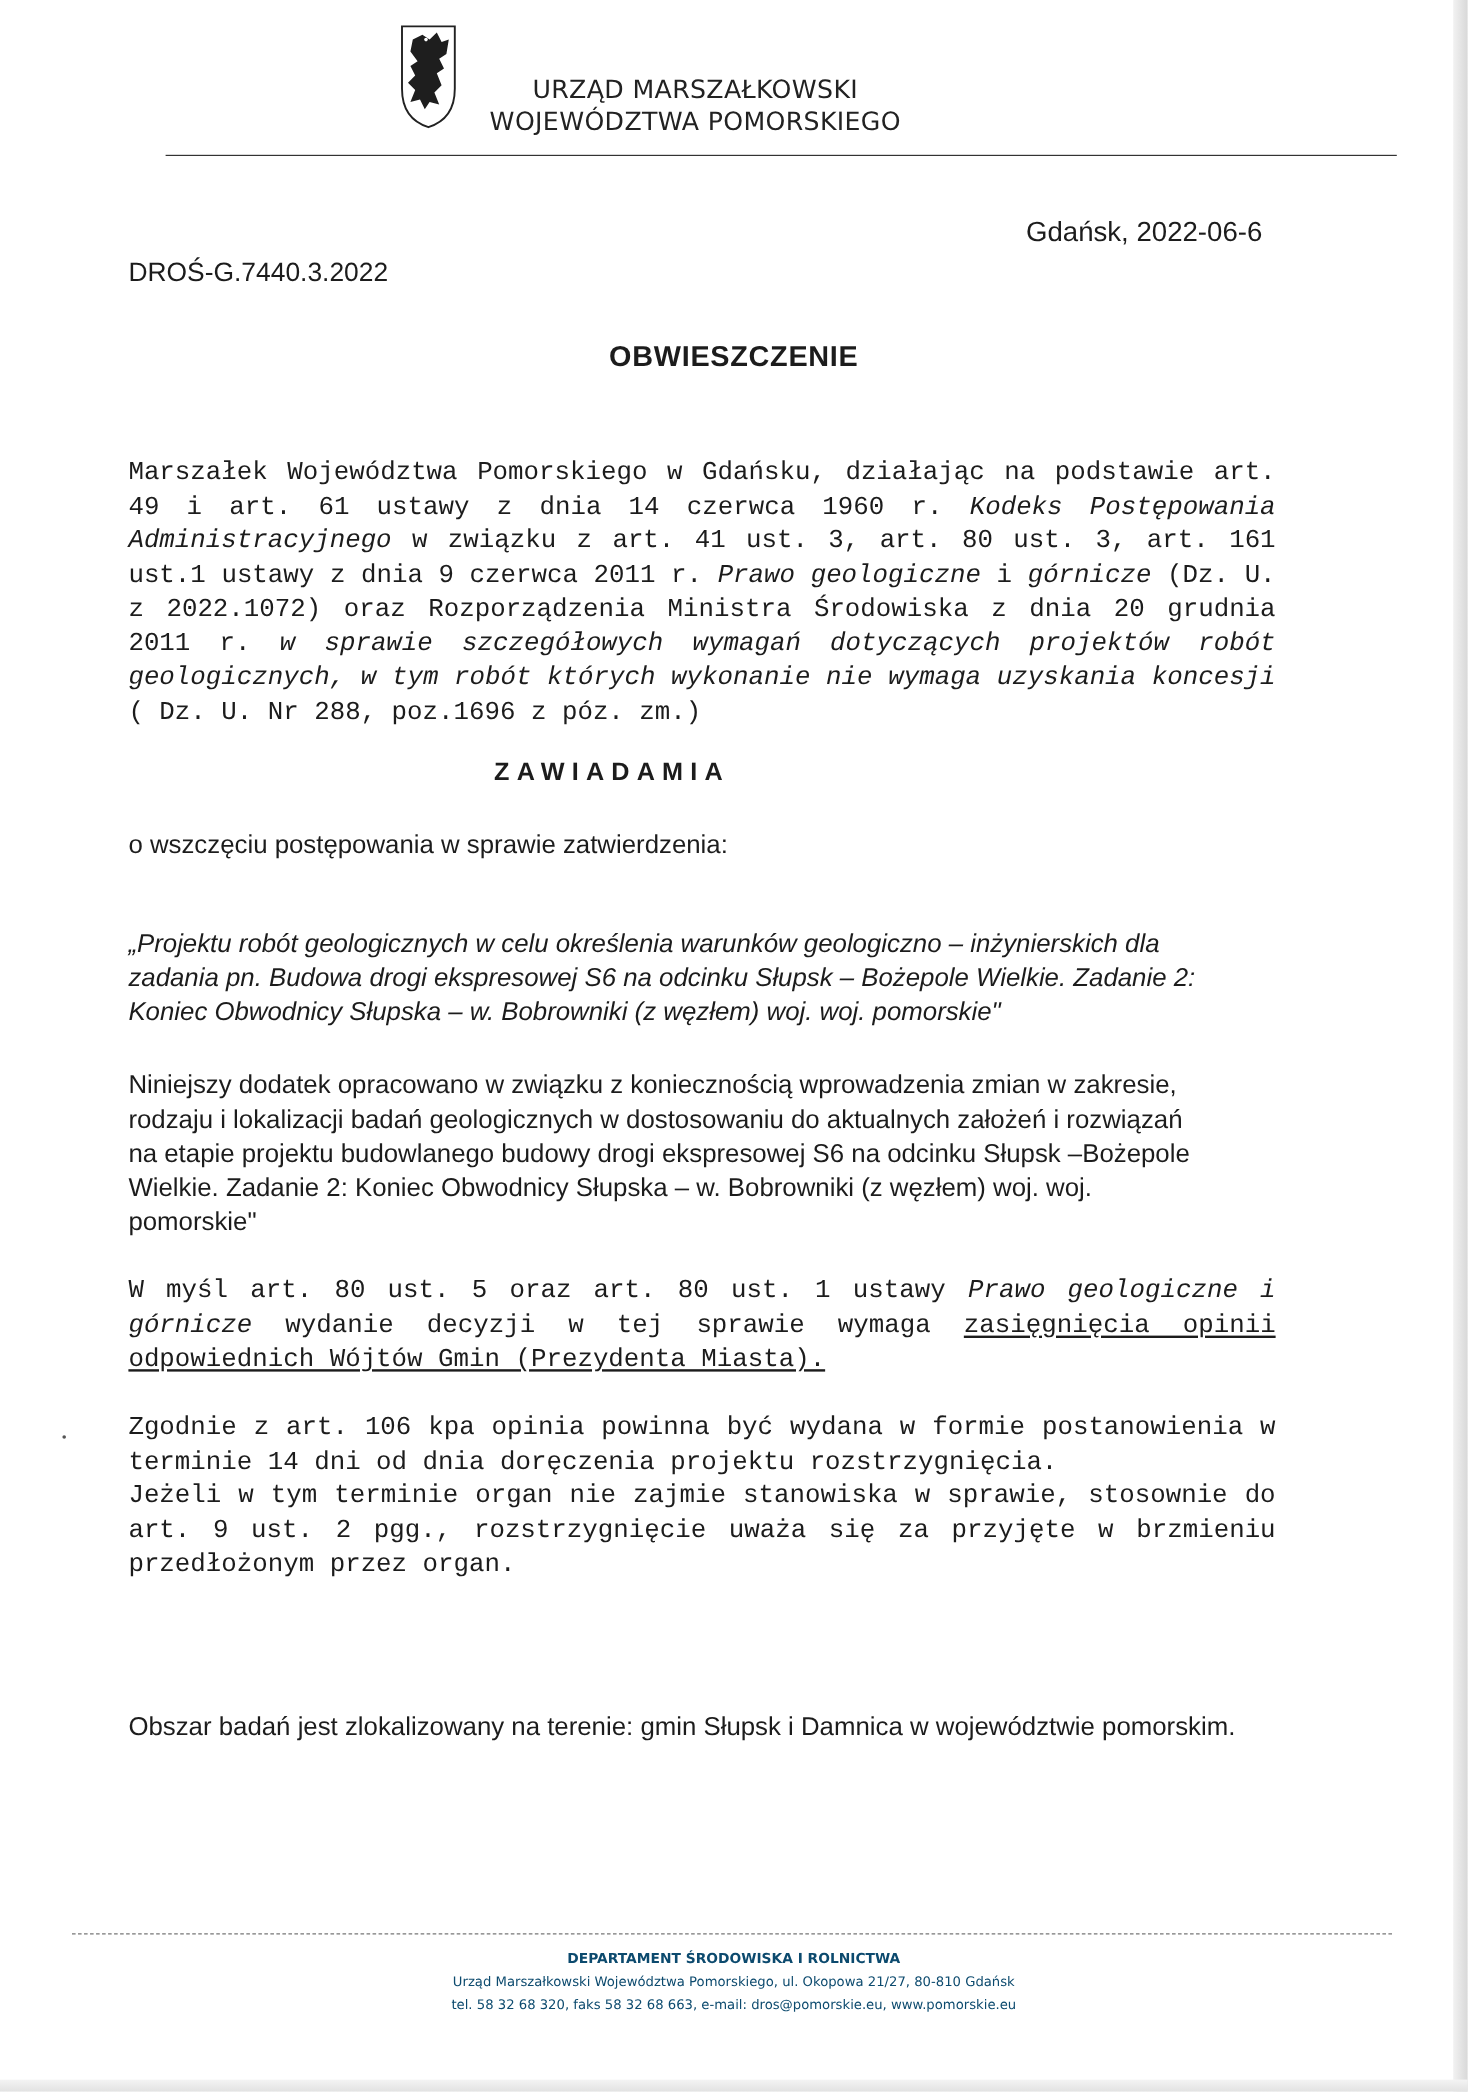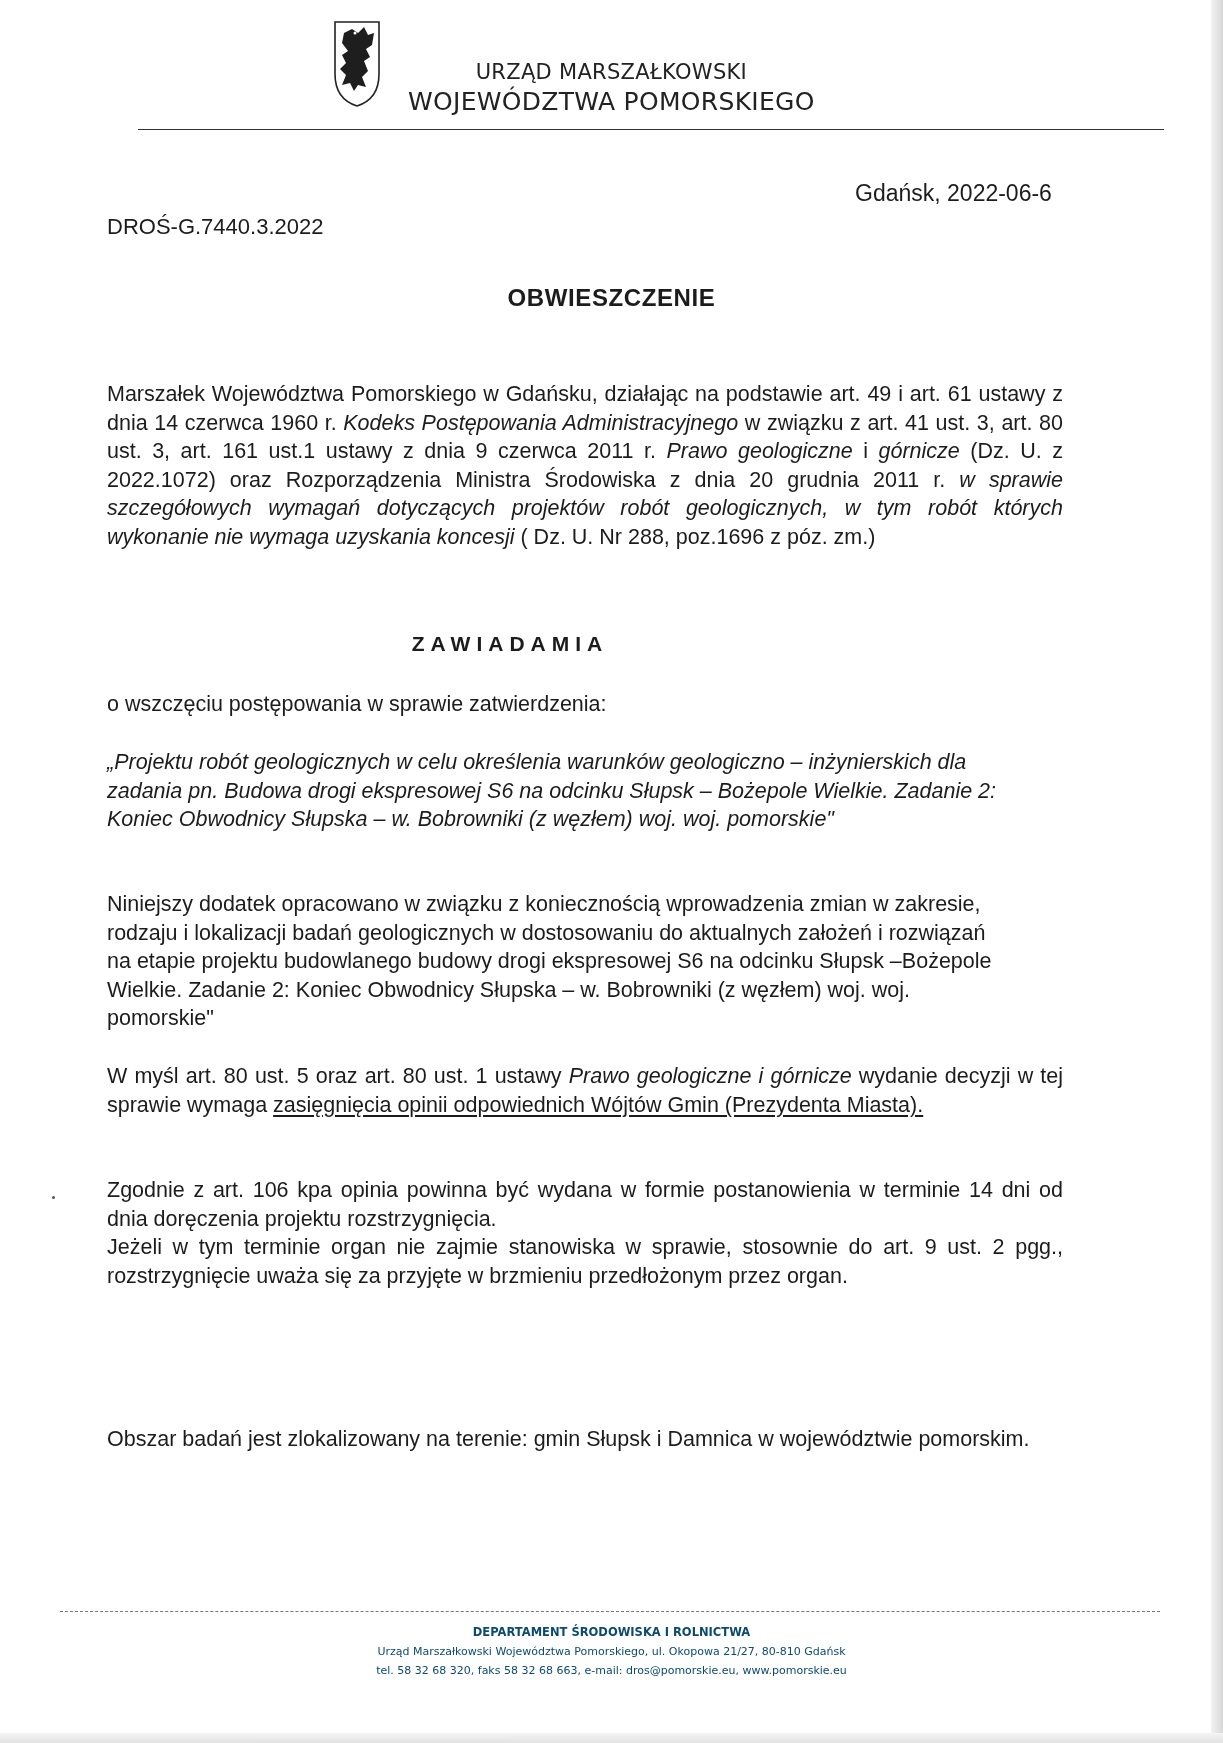--- a/index.html
+++ b/index.html
@@ -25,40 +25,40 @@
     }
     .crest { width: 50px; height: 90px; margin-right: 26px; }
     .org {
       font-family: "DejaVu Sans", sans-serif;
       color: #222;
       line-height: 1.25;
       text-align: center;
       margin-top: 48px;
     }
     .org .l1 { font-size: 21px; letter-spacing: 0.3px; display:block; }
-    .org .l2 { font-size: 25px; letter-spacing: 0.3px; display:block;text-align:center; }
+    .org .l2 { font-size: 21px; letter-spacing: 0.3px; display:block;text-align:center; }
     .head-rule {
       position: absolute; left: 138px; top: 129px; width: 1026px; height: 0;
       border-top: 1.6px solid #333;
     }
     .city-date {
       position: absolute; left: 855px; top: 180px; font-size: 23px;
     }
     .signature-ref {
       position: absolute; left: 107px; top: 214px; font-size: 22px;
     }
     .title {
       position: absolute; left: 0; width: 1223px; top: 284px;
       text-align: center; font-weight: bold; font-size: 24px; letter-spacing: 0.6px;
     }
     .body-block {
       position: absolute; left: 107px; width: 956px;
       font-size: 21.5px; line-height: 28.5px;
     }
-    .justify { text-align: justify; text-align-last: left; }
+    .justify { text-align: justify; text-align-last: left; font-family: Liberation Mono, monospace; }
     .it { font-style: italic; }
     .u { text-decoration: underline; text-underline-offset: 3px; }
     .p1 { top: 380px; }
     .spaced {
       position: absolute; left: 0; width: 1020px; top: 632px;
       text-align: center; font-weight: bold; font-size: 21px; letter-spacing: 6px;
     }
     .p2 { top: 690px; }
     .p3 { top: 748px; }
     .p4 { top: 890px; }
@@ -105,21 +105,21 @@
 <div class="title">OBWIESZCZENIE</div>
 
 <div class="body-block p1 justify">
   <span>Marszałek Województwa Pomorskiego w Gdańsku, działając na podstawie art. 49 i art. 61 ustawy z dnia 14 czerwca 1960 r. </span><span class="it">Kodeks Postępowania Administracyjnego</span><span> w związku z art. 41 ust. 3, art. 80 ust. 3, art. 161 ust.1 ustawy z dnia 9 czerwca 2011 r. </span><span class="it">Prawo geologiczne</span><span> i </span><span class="it">górnicze</span><span> (Dz. U. z 2022.1072) oraz Rozporządzenia Ministra Środowiska z dnia 20 grudnia 2011 r. </span><span class="it">w sprawie szczegółowych wymagań dotyczących projektów robót geologicznych, w tym robót których wykonanie nie wymaga uzyskania koncesji</span><span> ( Dz. U.  Nr 288, poz.1696 z póz. zm.)</span>
 </div>
 
 <div class="spaced">ZAWIADAMIA</div>
 
 <div class="body-block p2">o wszczęciu postępowania w sprawie zatwierdzenia:</div>
 
-<div class="body-block p3 it" style="width:940px;">„Projektu robót geologicznych  w celu określenia warunków geologiczno – inżynierskich dla zadania pn.  Budowa drogi ekspresowej S6 na odcinku Słupsk – Bożepole Wielkie. Zadanie 2: Koniec Obwodnicy Słupska – w. Bobrowniki (z węzłem) woj.  woj. pomorskie"</div>
+<div class="body-block p3 it" style="width:940px;margin-top:24px;">„Projektu robót geologicznych  w celu określenia warunków geologiczno – inżynierskich dla zadania pn.  Budowa drogi ekspresowej S6 na odcinku Słupsk – Bożepole Wielkie. Zadanie 2: Koniec Obwodnicy Słupska – w. Bobrowniki (z węzłem) woj.  woj. pomorskie"</div>
 
 <div class="body-block p4" style="width:900px;">Niniejszy dodatek opracowano w związku z koniecznością wprowadzenia zmian w zakresie, rodzaju i lokalizacji badań geologicznych w dostosowaniu do aktualnych założeń i rozwiązań na etapie projektu budowlanego budowy drogi ekspresowej S6 na odcinku Słupsk –Bożepole Wielkie. Zadanie 2: Koniec Obwodnicy Słupska – w. Bobrowniki (z węzłem) woj.  woj. pomorskie"</div>
 
 <div class="body-block p5 justify">
   <span>W myśl art. 80 ust. 5 oraz art. 80  ust. 1 ustawy </span><span class="it">Prawo geologiczne i górnicze</span><span> wydanie decyzji w tej sprawie wymaga </span><span class="u">zasięgnięcia opinii odpowiednich Wójtów Gmin (Prezydenta Miasta).</span>
 </div>
 
 <div class="body-block p6 justify">
   <div>Zgodnie z art. 106 kpa opinia powinna być wydana w formie postanowienia w terminie 14 dni od dnia doręczenia projektu rozstrzygnięcia.</div>
   <div>Jeżeli w tym terminie organ nie zajmie stanowiska w sprawie, stosownie do art. 9 ust. 2   pgg., rozstrzygnięcie uważa się za przyjęte w brzmieniu przedłożonym przez organ.</div>

